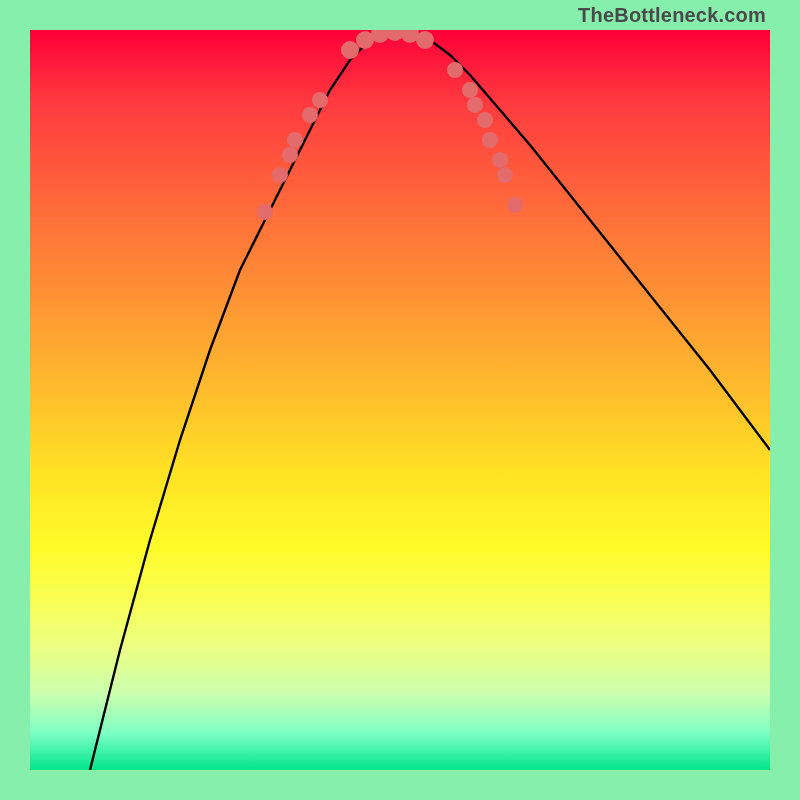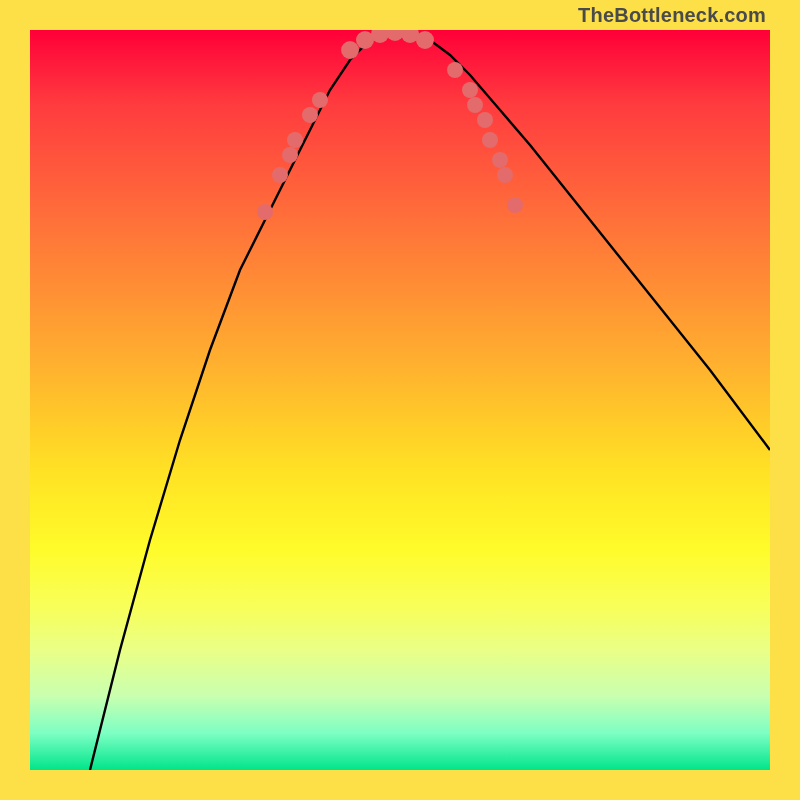--- a/index.html
+++ b/index.html
@@ -9,21 +9,21 @@
     height: 800px;
     background: #000;
     overflow: hidden;
   }
   .frame {
     position: absolute;
     top: 0;
     left: 0;
     width: 800px;
     height: 800px;
-    background: #fde047;
+    background: #86efac;
   }
   .plot-area {
     position: absolute;
     top: 30px;
     left: 30px;
     width: 740px;
     height: 740px;
     background: linear-gradient(to bottom,
       #ff0038 0%,
       #ff3b3f 10%,

